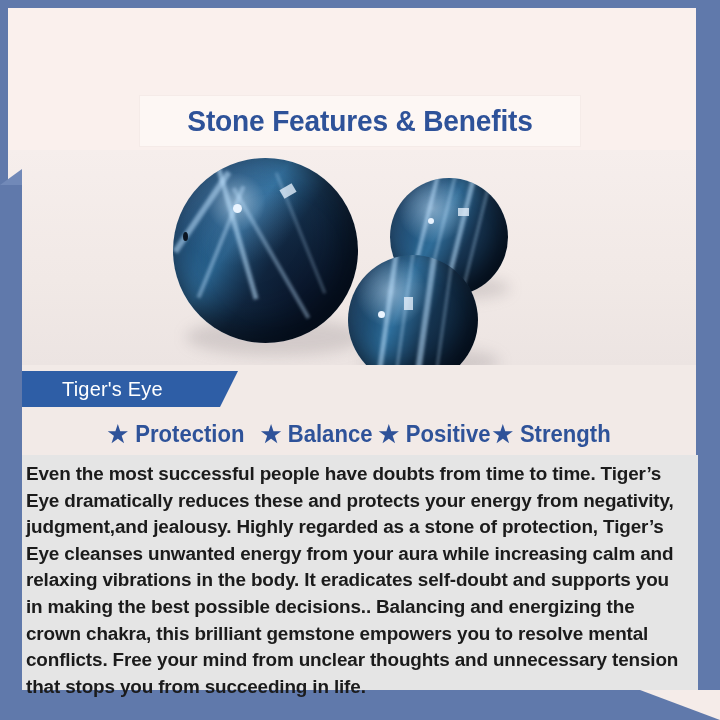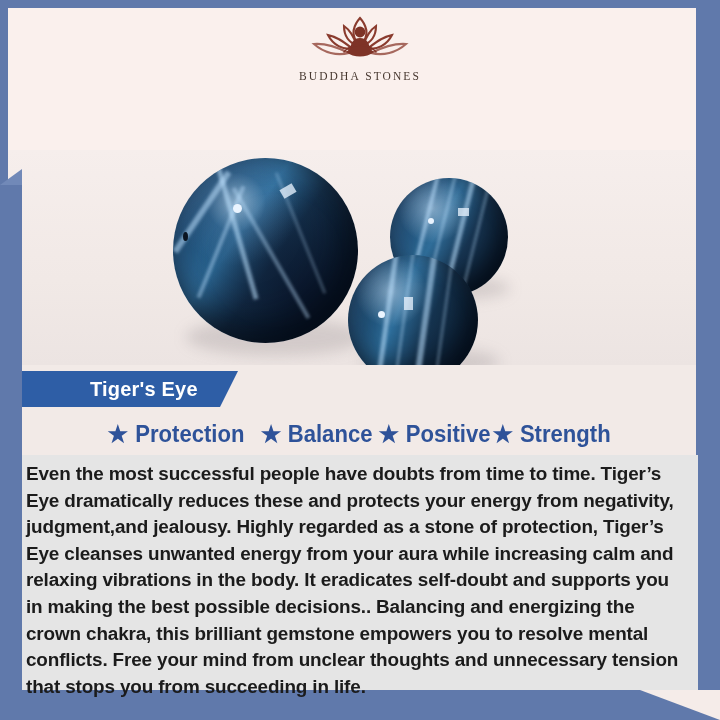--- a/index.html
+++ b/index.html
@@ -111,21 +111,21 @@
   .rect-spec{position:absolute;background:rgba(225,238,250,.8);}
 
   
   .tag{
     position:absolute;left:22px;top:371px;width:216px;height:36px;
     background:#2e5ea6;
     clip-path:polygon(0 0, 100% 0, calc(100% - 18px) 100%, 0 100%);
     display:flex;align-items:center;
   }
   .tag .lbl{
-    color:#ffffff;font-size:20px;font-weight:bold;margin-left:68px;
+    color:#ffffff;font-size:20px;font-weight:normal;margin-left:40px;
     letter-spacing:.2px;
   }
 
   
   .benefits{
     position:absolute;left:22px;top:415px;width:676px;height:38px;
     display:flex;align-items:center;justify-content:center;gap:0px;
   }
   .ben{
     display:flex;align-items:center;color:#2e5299;
@@ -199,45 +199,24 @@
         <div class="spec" style="left:10px;top:74px;width:5px;height:9px;background:#0a1522;"></div>
       </div>
 
     </div>
   </div>
 
   <div class="rail-left"></div>
   <div class="rail-right"></div>
   <div class="rail-bottom"></div>
 
-  <div class="logo">
-    <span>
-      <svg width="120" height="56" viewBox="0 0 120 56" fill="none">
-        <g stroke="#8a3b2e" stroke-width="2.1" fill="none" stroke-linecap="round">
-          <path d="M60 6 C53 14 52 22 56 29 C58 32 62 32 64 29 C68 22 67 14 60 6 Z"></path>
-          <path d="M44 14 C44 24 49 31 57 33 C53 24 50 18 44 14 Z"></path>
-          <path d="M76 14 C76 24 71 31 63 33 C67 24 70 18 76 14 Z"></path>
-          <path d="M28 23 C33 33 43 38 53 37 C45 31 38 25 28 23 Z"></path>
-          <path d="M92 23 C87 33 77 38 67 37 C75 31 82 25 92 23 Z"></path>
-          <path d="M14 32 C24 41 37 44 49 41 C39 36 27 31 14 32 Z" opacity=".75"></path>
-          <path d="M106 32 C96 41 83 44 71 41 C81 36 93 31 106 32 Z" opacity=".75"></path>
-        </g>
-        <g fill="#7e3327">
-          <circle cx="60" cy="20" r="5.4"></circle>
-          <path d="M60 26 c-6 0 -9.5 5 -9.5 10.5 c0 3 1.5 5 3.5 6 l12 0 c2 -1 3.5 -3 3.5 -6 C69.5 31 66 26 60 26 Z"></path>
-          <path d="M46 40 c4 -4 9 -6 14 -6 c5 0 10 2 14 6 c-4 3 -9 4.5 -14 4.5 C55 44.5 50 43 46 40 Z"></path>
-        </g>
-        <g stroke="#7e3327" stroke-width="1.6" fill="none" stroke-linecap="round">
-          <path d="M44 40 C48 35 54 33 60 33 C66 33 72 35 76 40"></path>
-        </g>
-      </svg>
-    </span>
-    <span class="logo-word">BUDDHA STONES</span>
-  </div>
-
+
+  <div class="title-banner">
+    <span class="t">Stone Features &amp; Benefits</span>
+  </div>
 
   <div class="tag">
     <span class="lbl">Tiger's Eye</span>
   </div>
 
   <div class="benefits">
     <span class="ben">
       <span class="star">★</span>
       <span class="txt">Protection</span>
     </span>

